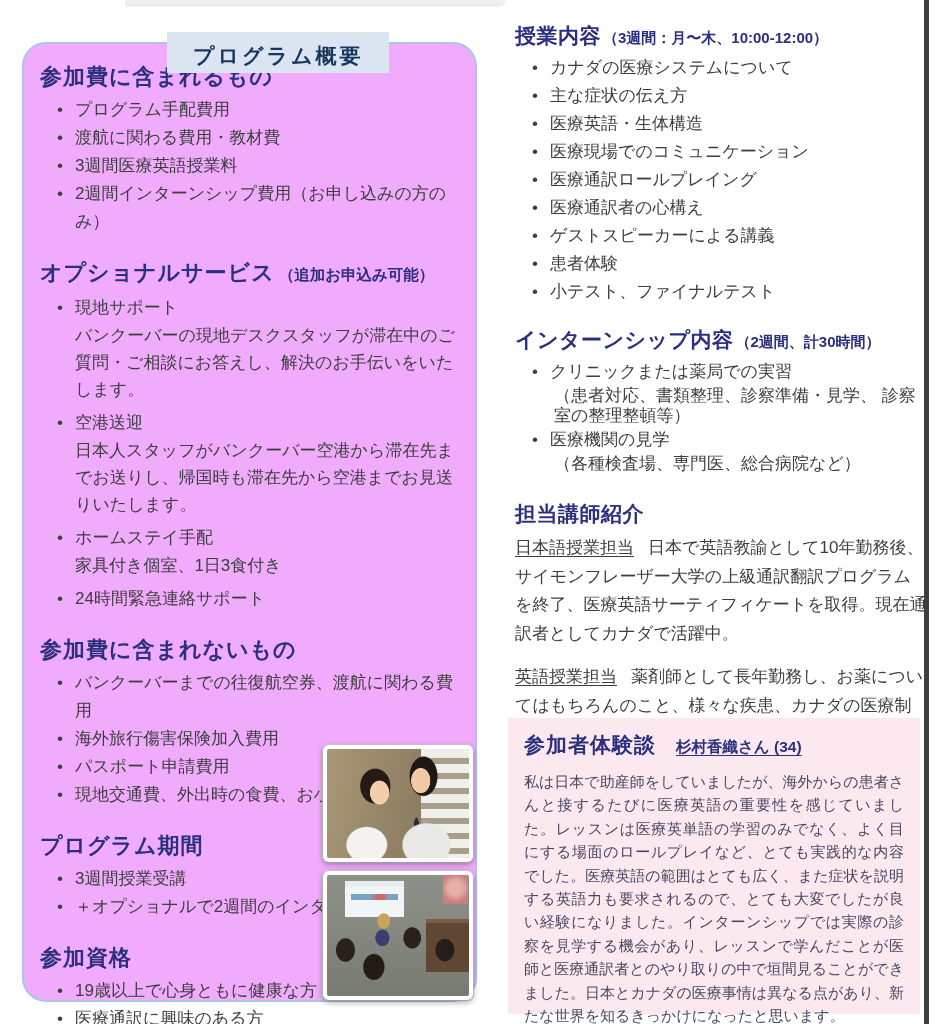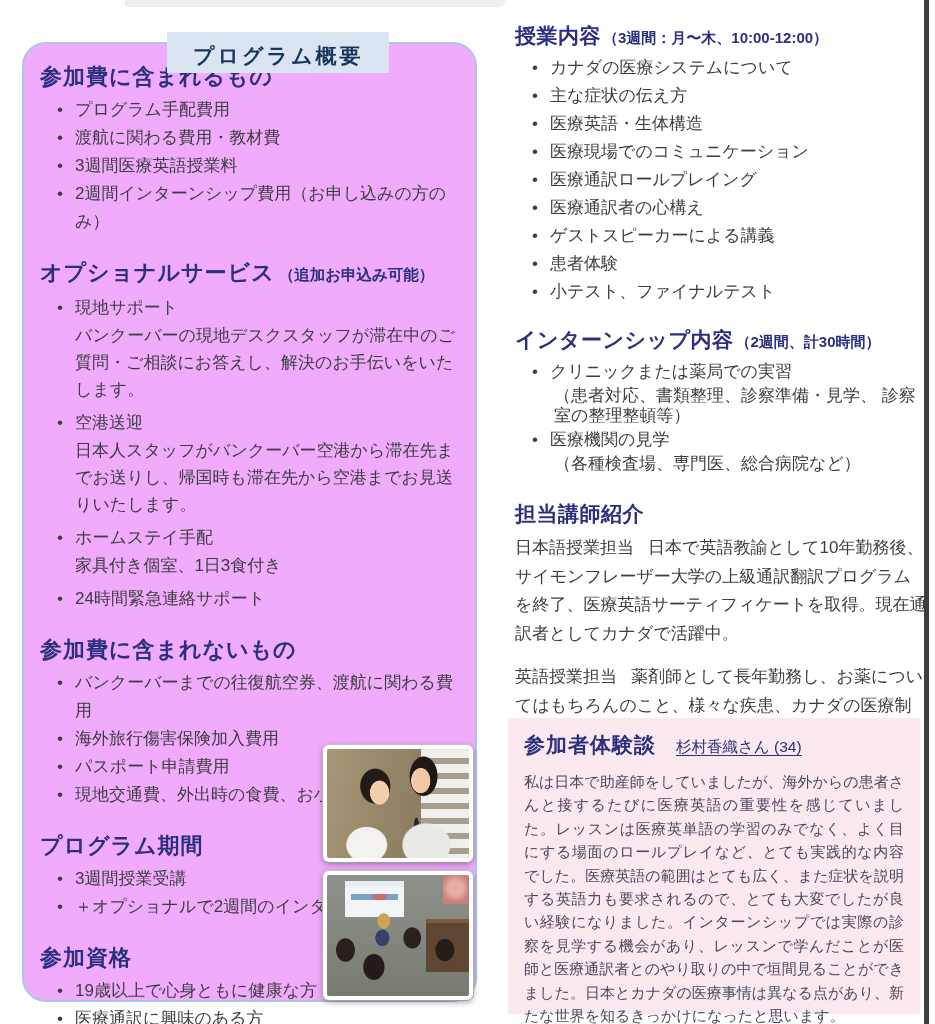--- a/index.html
+++ b/index.html
@@ -25,35 +25,35 @@
   .h{font-size:22px;font-weight:bold;color:var(--heading,#2b2f7e);letter-spacing:1px;margin:22px 0 4px;}
   .h.first{margin-top:2px;}
   .h .note{font-size:15.5px;letter-spacing:0;margin-left:4px;}
   .rh{font-size:21px;font-weight:bold;color:var(--heading,#2b2f7e);letter-spacing:.5px;margin:20px 0 4px;}
   .rh.first{margin-top:8px;}
   .rh .note{font-size:15px;letter-spacing:0;margin-left:2px;}
   ul.b{list-style:none;margin:4px 8px 0;padding:0;}
   ul.b li{position:relative;padding-left:27px;line-height:28px;font-size:17px;color:var(--body-text,#3d3d3f);}
   ul.b li::before{content:"•";position:absolute;left:9px;top:0;color:var(--body-text,#3d3d3f);}
   ul.b.opt > li{margin-top:6px;}
-  .u{text-underline-offset:3px;}
+  .u{text-decoration:underline;text-underline-offset:3px;}
   .opt-title{text-underline-offset:3px;}
   .opt-desc{line-height:27px;}
   .opt-desc:empty{display:none;}
   .sub-note{line-height:20px;font-size:17px;color:var(--body-text,#3d3d3f);padding-left:4px;}
   
   .right-col{position:absolute;left:515px;top:14px;width:412px;}
   .prof{font-size:17px;line-height:28.5px;color:var(--body-text,#3d3d3f);margin:6px 0 15px;}
   .prof .u{margin-right:14px;}
   
   .testimonial{position:absolute;left:508px;top:718px;width:412px;height:296px;box-sizing:border-box;
     background:var(--pink-bg,#fbe9ef);padding:13px 16px 10px;}
   .t-head{display:flex;align-items:baseline;gap:20px;}
   .t-title{font-size:21px;font-weight:bold;color:var(--heading,#2b2f7e);letter-spacing:1px;}
-  .t-name{font-size:15.5px;font-weight:normal;color:var(--heading,#2b2f7e);text-decoration:underline;text-underline-offset:3px;}
+  .t-name{font-size:15.5px;font-weight:bold;color:var(--heading,#2b2f7e);text-decoration:underline;text-underline-offset:3px;}
   .t-body{margin-top:11px;font-size:15px;line-height:23.4px;color:var(--testimonial-text,#4b4763);text-align:justify;}
   
   .photo{position:absolute;background:#fff;padding:4px;border-radius:6px;
     box-shadow:0 2px 6px rgba(0,0,0,.38),0 0 0 1px #d4d4d4;box-sizing:border-box;}
   .photo-img{width:100%;height:100%;border-radius:2px;overflow:hidden;position:relative;filter:blur(.6px) saturate(1.05);}
   #photo1{left:323px;top:745px;width:150px;height:117px;}
   #photo2{left:323px;top:871px;width:150px;height:129px;}
   .p1-base{position:absolute;inset:0;background:linear-gradient(100deg,#a79878 0%,#8f8166 55%,#7d7158 100%);}
   .p1-shelves{position:absolute;right:0;top:0;width:34%;height:100%;
     background:repeating-linear-gradient(180deg,#efefec 0 9px,#a79f8d 9px 15px);}

